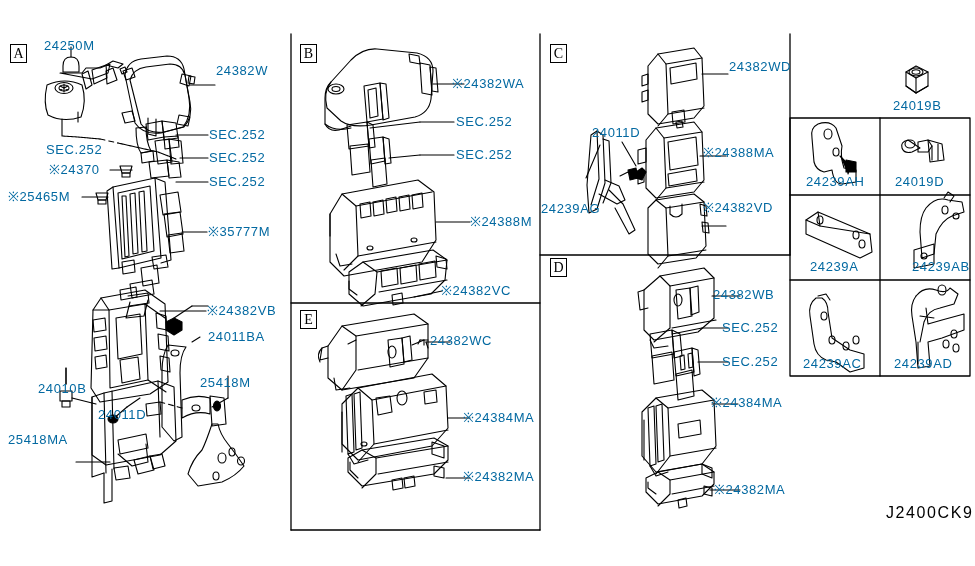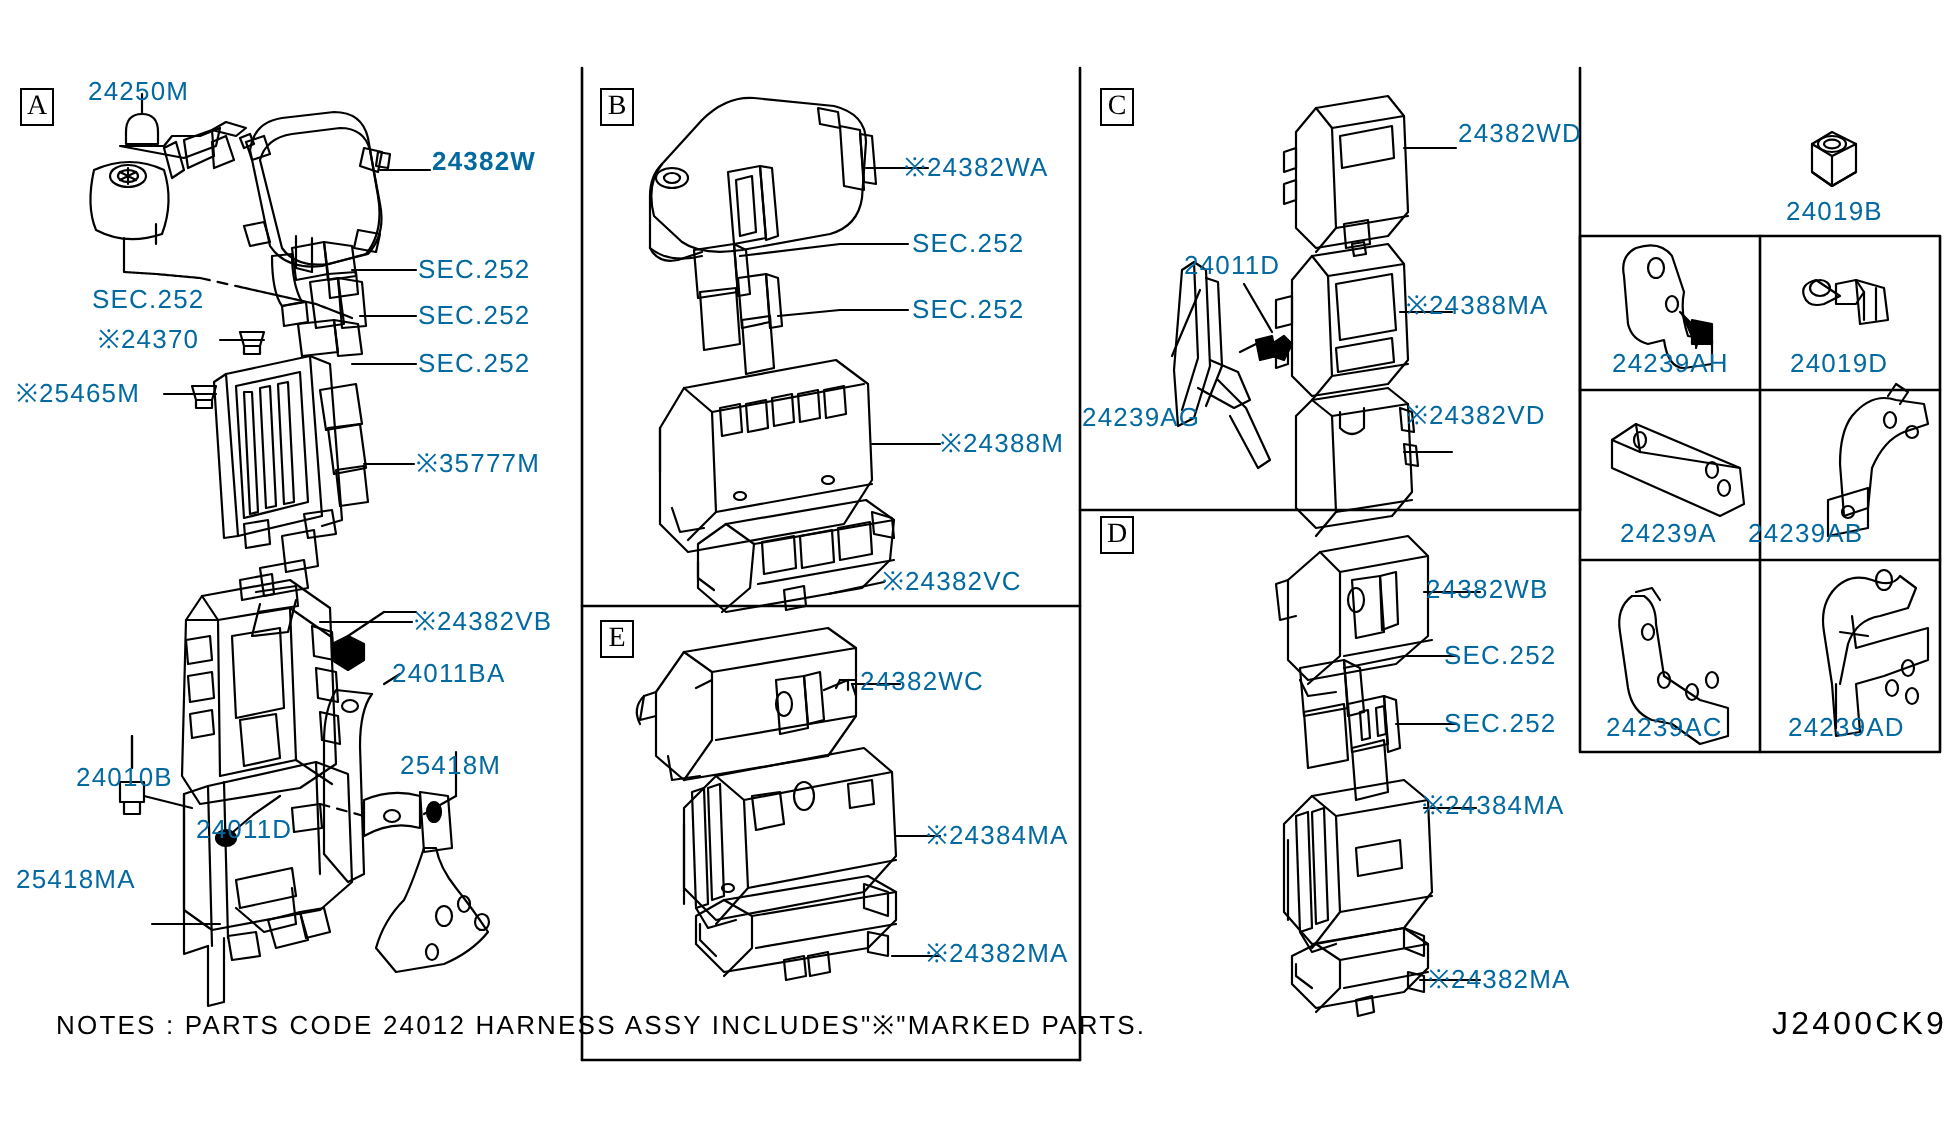--- a/index.html
+++ b/index.html
@@ -464,30 +464,30 @@
     </g>
   </svg>
 
   <div class="panel-tag" style="left:10px;  top:44px;">A</div>
   <div class="panel-tag" style="left:300px; top:44px;">B</div>
   <div class="panel-tag" style="left:550px; top:44px;">C</div>
   <div class="panel-tag" style="left:550px; top:258px;">D</div>
   <div class="panel-tag" style="left:300px; top:310px;">E</div>
 
   <div class="lbl" style="left:44px;  top:39px;">24250M</div>
-  <div class="lbl" style="left:216px; top:74px;font-weight:bold;">24382W</div>
+  <div class="lbl" style="left:216px; top:64px;">24382W</div>
   <div class="lbl" style="left:209px; top:128px;">SEC.252</div>
   <div class="lbl" style="left:209px; top:151px;">SEC.252</div>
   <div class="lbl" style="left:209px; top:175px;">SEC.252</div>
   <div class="lbl" style="left:46px;  top:143px;">SEC.252</div>
   <div class="lbl" style="left:49px;  top:163px;">※24370</div>
   <div class="lbl" style="left:8px;   top:190px;">※25465M</div>
   <div class="lbl" style="left:208px; top:225px;">※35777M</div>
   <div class="lbl" style="left:207px; top:304px;">※24382VB</div>
-  <div class="lbl" style="left:196px; top:330px;">24011BA</div>
+  <div class="lbl" style="left:208px; top:330px;">24011BA</div>
   <div class="lbl" style="left:98px;  top:408px;">24011D</div>
   <div class="lbl" style="left:38px;  top:382px;">24010B</div>
   <div class="lbl" style="left:200px; top:376px;">25418M</div>
   <div class="lbl" style="left:8px;   top:433px;">25418MA</div>
 
   <div class="lbl" style="left:452px; top:77px;">※24382WA</div>
   <div class="lbl" style="left:456px; top:115px;">SEC.252</div>
   <div class="lbl" style="left:456px; top:148px;">SEC.252</div>
   <div class="lbl" style="left:470px; top:215px;">※24388M</div>
   <div class="lbl" style="left:441px; top:284px;">※24382VC</div>
@@ -505,20 +505,19 @@
   <div class="lbl" style="left:714px; top:483px;">※24382MA</div>
 
   <div class="lbl" style="left:430px; top:334px;">24382WC</div>
   <div class="lbl" style="left:463px; top:411px;">※24384MA</div>
   <div class="lbl" style="left:463px; top:470px;">※24382MA</div>
 
   <div class="lbl" style="left:893px; top:99px;">24019B</div>
   <div class="lbl" style="left:806px; top:175px;text-align:center;">24239AH</div>
   <div class="lbl" style="left:895px; top:175px;">24019D</div>
   <div class="lbl" style="left:810px; top:260px;">24239A</div>
-  <div class="lbl" style="left:874px; top:260px;">24239AB</div>
+  <div class="lbl" style="left:912px; top:260px;">24239AB</div>
   <div class="lbl" style="left:803px; top:357px;">24239AC</div>
   <div class="lbl" style="left:894px; top:357px;text-align:center;">24239AD</div>
 
-  <div class="notes" style="left:28px;  top:503px;">NOTES : PARTS CODE 24012 HARNESS ASSY INCLUDES"※"MARKED PARTS.</div>
   <div class="diagcode" style="left:886px; top:504px;">J2400CK9</div>
 
 </div>
 
 </body></html>

